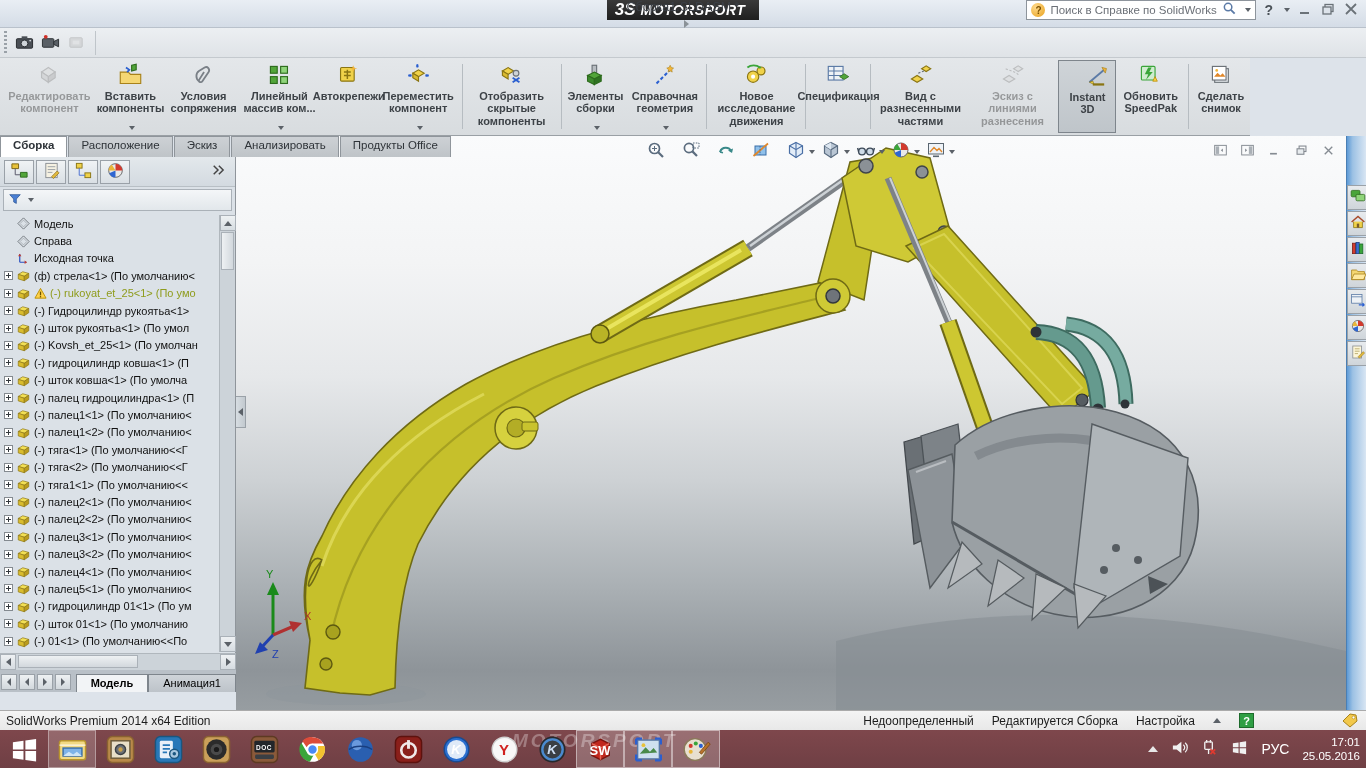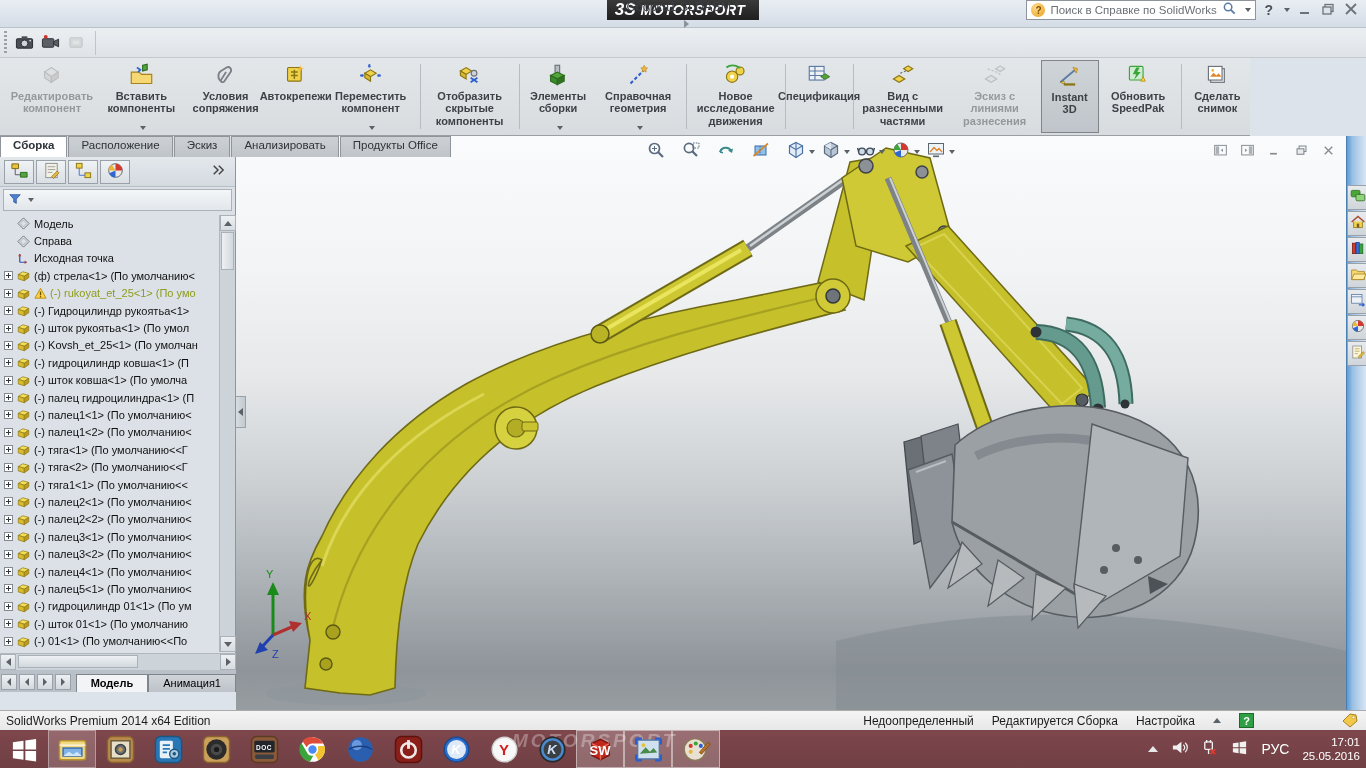--- a/index.html
+++ b/index.html
@@ -52,21 +52,21 @@
   .ribbon { position:absolute; left:0; top:58px; width:1250px; height:78px;
     background:linear-gradient(180deg,#e4e7ea,#d8dcdf); border-bottom:1px solid #9aa0a5;
     display:flex; align-items:stretch; padding:2px 0 2px 6px;font-weight:bold; }
   .rb { display:flex; flex-direction:column; align-items:center; justify-content:flex-start;
     max-width:92px; min-width:58px; padding:3px 4px 1px; color:#3d4247; text-align:center;
     font-size:11px; line-height:1.12; }
   .rb .rico { width:25px; height:25px; margin-bottom:2px; }
   .rb .rico svg { width:100%; height:100%; }
   .rb .rcaret { margin-top:auto; margin-bottom:2px; border-top-color:#5b6168; }
   .rb.disabled { opacity:.45; filter:grayscale(1); }
-  .rb.active { border:1px solid #7e858c; background:linear-gradient(180deg,#cfd4d8,#bfc5ca); }
+  .rb.active { border:1px solid #7e858c; background:linear-gradient(180deg,#cfd4d8,#bfc5ca);align-items:flex-end; }
   .rb.divider { min-width:1px; max-width:1px; padding:0; background:#b6bcc1; margin:4px 3px; }
 
   
   .cmtabs { position:absolute; left:0; top:136px; height:21px; display:flex; z-index:30; }
   .cmtab { padding:2px 12px 3px; font-size:11.5px; color:#2e3338; background:linear-gradient(180deg,#cdd1d5,#bfc4c8);
     border:1px solid #8f959b; border-bottom:none; margin-right:1px; }
   .cmtab.active { background:#fff; font-weight:bold; }
 
   
   .panel { position:absolute; left:0; top:157px; width:236px; height:535px;
@@ -341,20 +341,30 @@
     </div>
 
     <div class="rb">
       <span class="rico"><svg viewBox="0 0 22 22">
           <path d="M7 16c-3-2-3-7 0-9l5-3c2.5-1.5 5 1.5 3.5 4l-5.5 8c-1 1.6-3.5.8-3-1l4.5-7" fill="none" stroke="#7a8087" stroke-width="1.6"></path>
         </svg></span>
       <span class="rlabel">Условия сопряжения</span>
       <span class="caret rcaret" style="visibility: hidden;"></span>
     </div>
 
+    <div class="rb">
+      <span class="rico"><svg viewBox="0 0 22 22">
+          <rect x="3" y="3" width="6" height="6" fill="#52a53a" stroke="#2d6b1d"></rect>
+          <rect x="3" y="12" width="6" height="6" fill="#52a53a" stroke="#2d6b1d"></rect>
+          <rect x="12" y="3" width="6" height="6" fill="#8fd47a" stroke="#2d6b1d"></rect>
+          <rect x="12" y="12" width="6" height="6" fill="#8fd47a" stroke="#2d6b1d"></rect>
+        </svg></span>
+      <span class="rlabel">Линейный массив ком...</span>
+      <span class="caret rcaret"></span>
+    </div>
 
     <div class="rb">
       <span class="rico"><svg viewBox="0 0 22 22">
           <rect x="4" y="4" width="12" height="12" rx="1" fill="#f0d24a" stroke="#8a7513"></rect>
           <path d="M10 6v8M7 8h6M7 11h6" stroke="#8a7513" stroke-width="1.3"></path>
           <path d="M15 2l1.2 2.4L18.8 5l-2.6.6L15 8l-.6-2.4L11.8 5l2.6-.6z" fill="#f2b53a"></path>
         </svg></span>
       <span class="rlabel">Автокрепежи</span>
       <span class="caret rcaret" style="visibility: hidden;"></span>
     </div>

